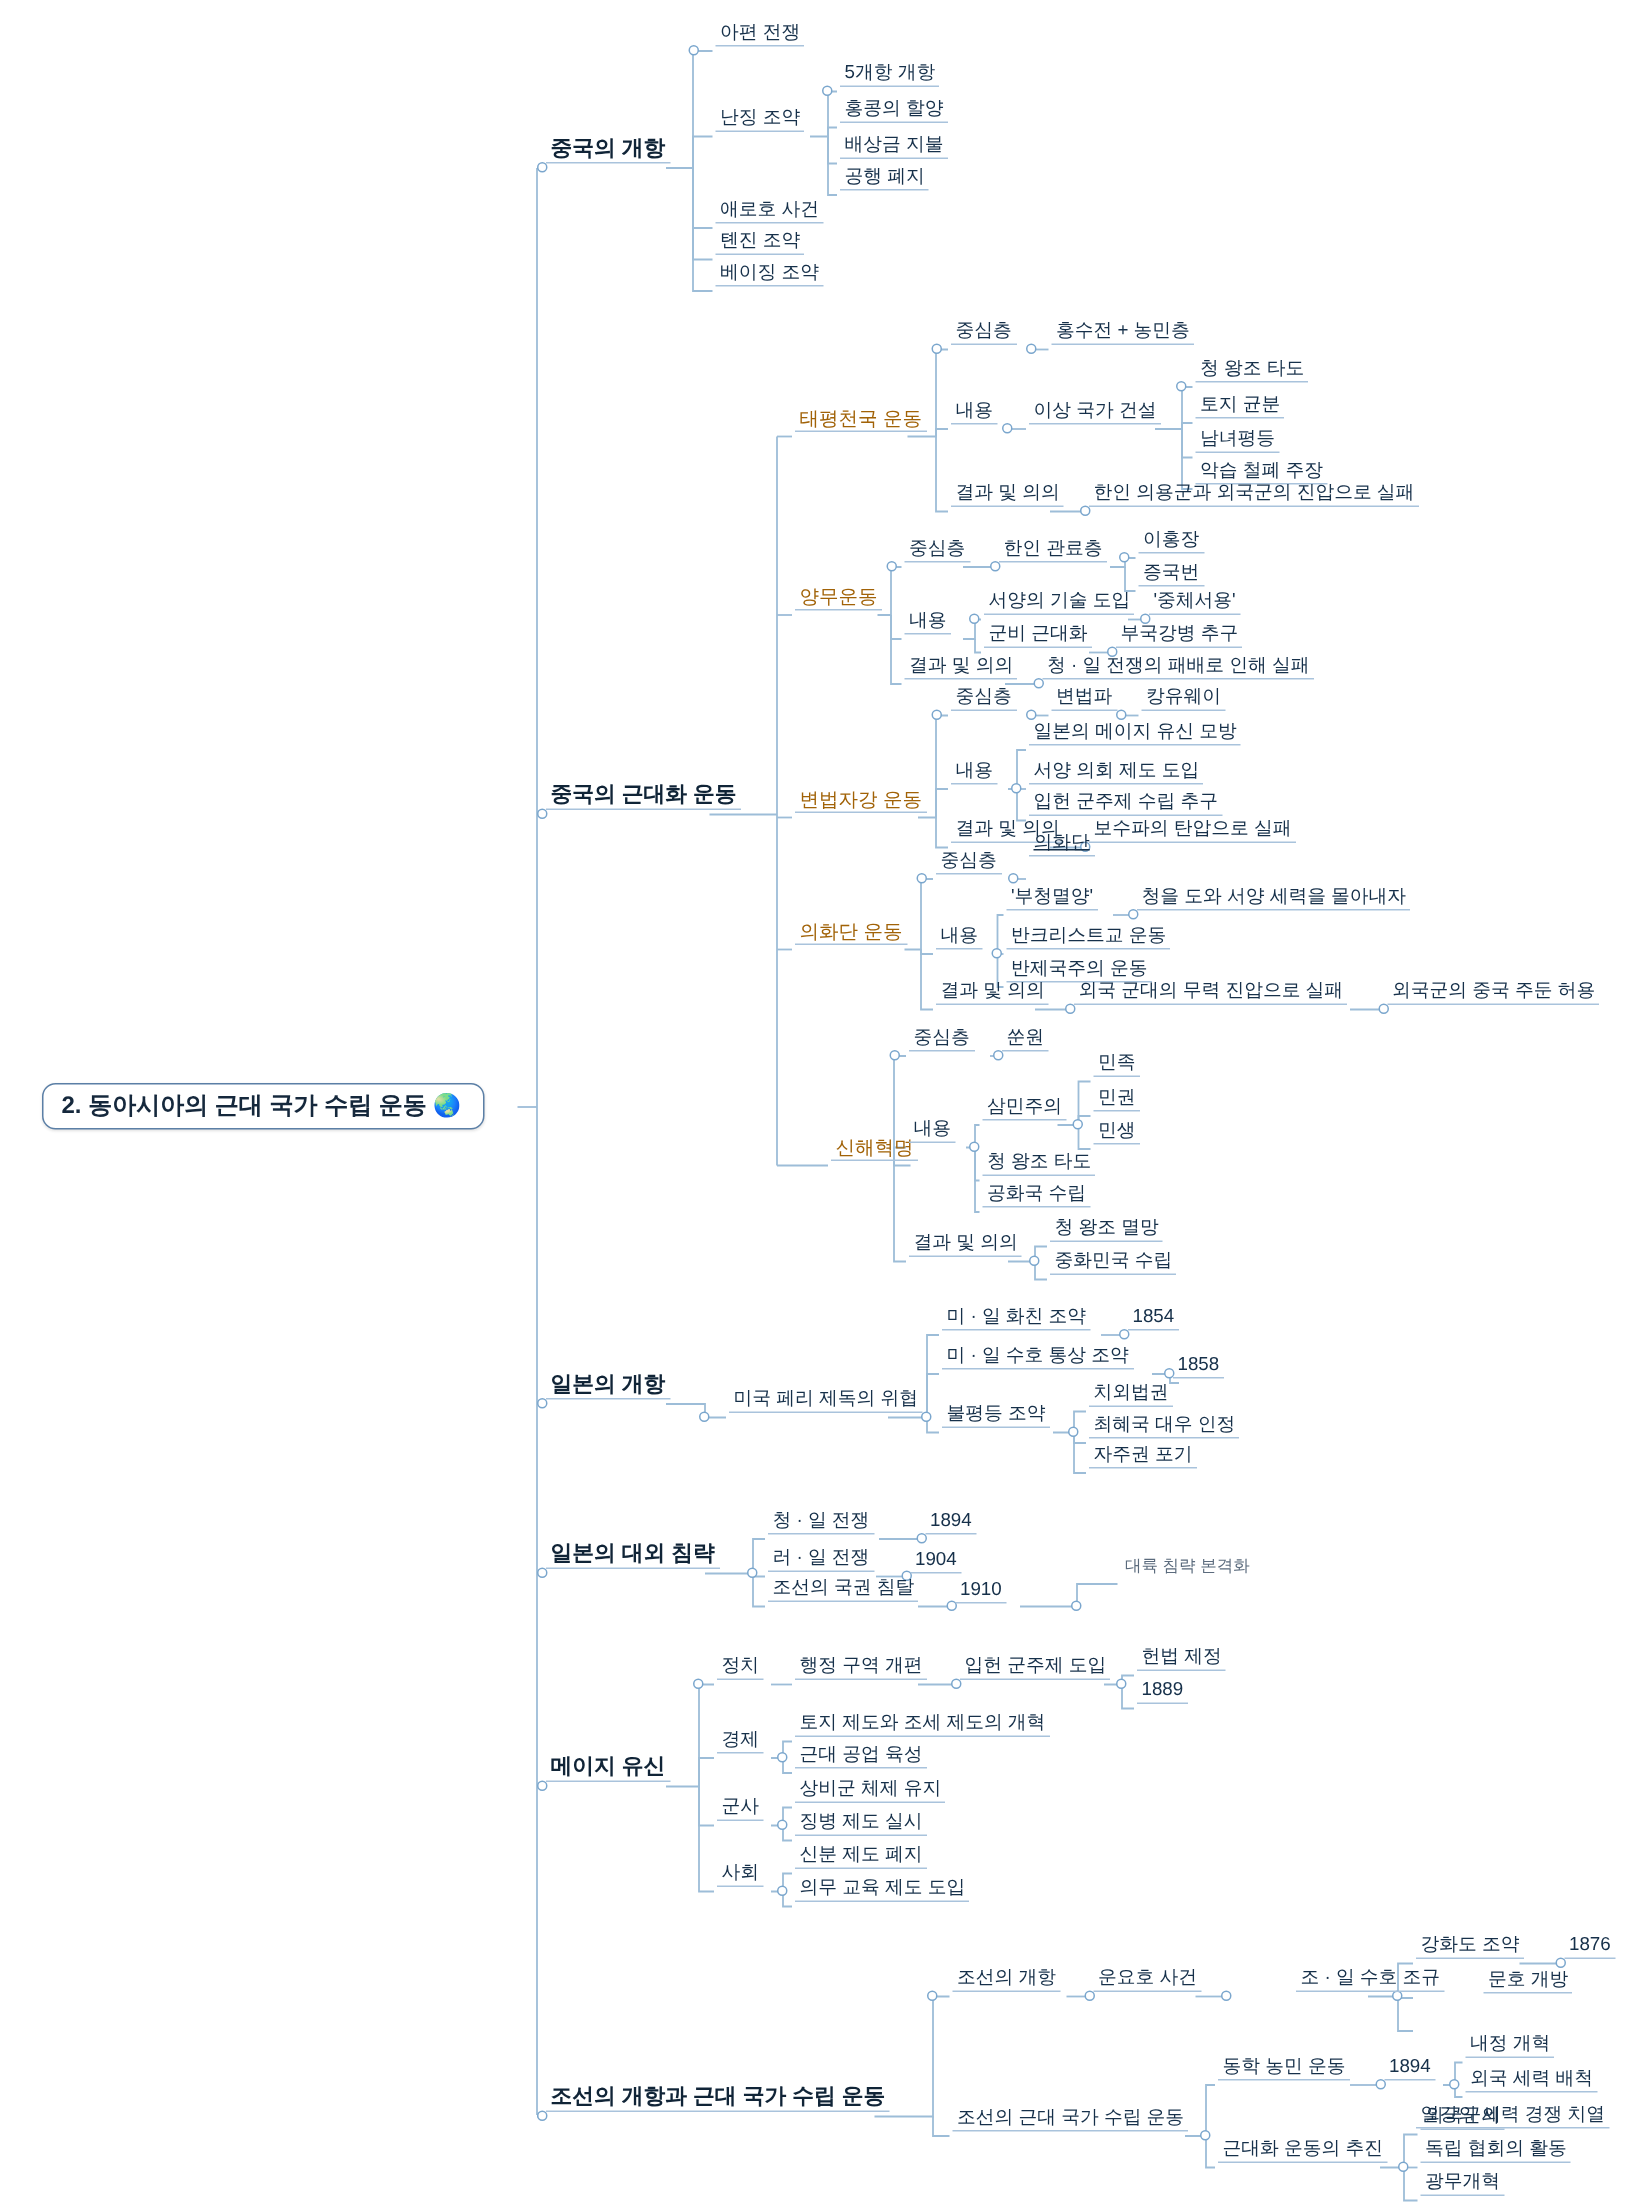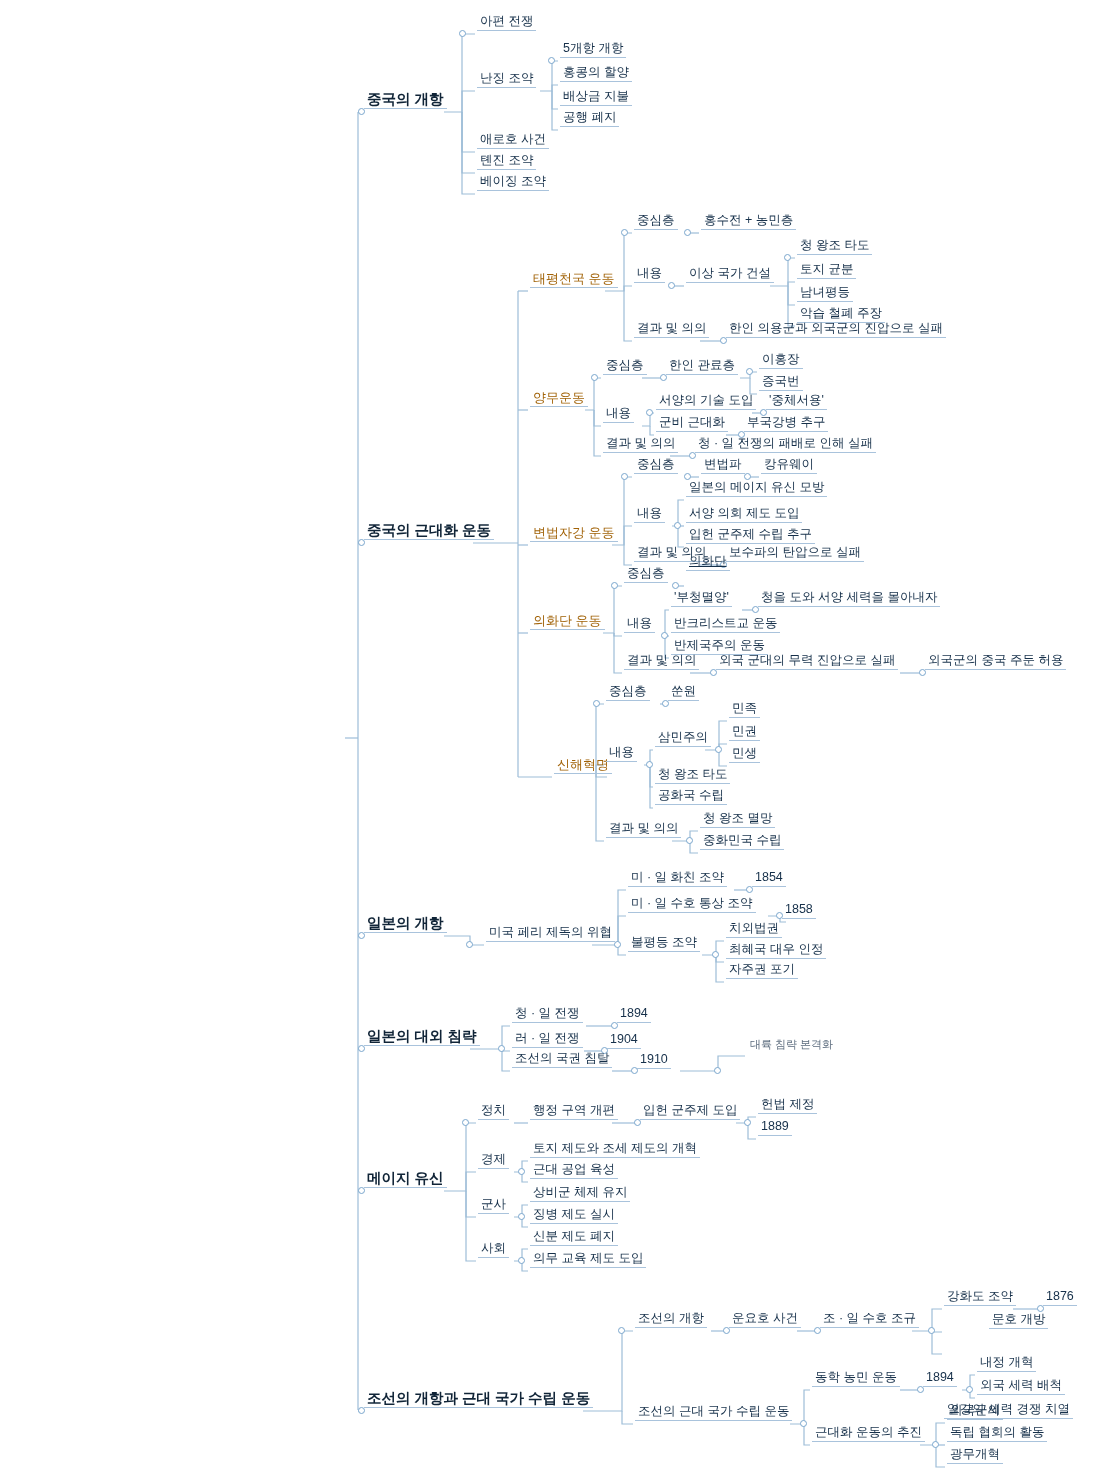--- a/index.html
+++ b/index.html
@@ -231,20 +231,24 @@
 <div class="ring" style="left:618px;top:1327px;"></div>
 <div class="ring" style="left:723px;top:1327px;"></div>
 <div class="ring" style="left:814px;top:1327px;"></div>
 <div class="ring" style="left:928px;top:1327px;"></div>
 <div class="ring" style="left:1037px;top:1305px;"></div>
 <div class="ring" style="left:800px;top:1420px;"></div>
 <div class="ring" style="left:917px;top:1386px;"></div>
 <div class="ring" style="left:966px;top:1386px;"></div>
 <div class="ring" style="left:932px;top:1441px;"></div>
 
+<div class="node lvl0" style="left:28px;top:722px;">
+  <span>2. 동아시아의 근대 국가 수립 운동</span>
+  <span class="globe">🌏</span>
+</div>
 
 <div class="node lvl1 underline" style="left:364px;top:91px;">중국의 개항</div>
 <div class="node lvl3 underline" style="left:477px;top:13px;">아편 전쟁</div>
 <div class="node lvl3 underline" style="left:477px;top:70px;">난징 조약</div>
 <div class="node lvl4 underline" style="left:560px;top:40px;">5개항 개항</div>
 <div class="node lvl4 underline" style="left:560px;top:64px;">홍콩의 할양</div>
 <div class="node lvl4 underline" style="left:560px;top:88px;">배상금 지불</div>
 <div class="node lvl4 underline" style="left:560px;top:109px;">공행 폐지</div>
 <div class="node lvl3 underline" style="left:477px;top:131px;">애로호 사건</div>
 <div class="node lvl3 underline" style="left:477px;top:152px;">톈진 조약</div>
@@ -346,21 +350,21 @@
 <div class="node lvl3 underline" style="left:478px;top:1196px;">군사</div>
 <div class="node lvl4 underline" style="left:530px;top:1184px;">상비군 체제 유지</div>
 <div class="node lvl4 underline" style="left:530px;top:1206px;">징병 제도 실시</div>
 <div class="node lvl3 underline" style="left:478px;top:1240px;">사회</div>
 <div class="node lvl4 underline" style="left:530px;top:1228px;">신분 제도 폐지</div>
 <div class="node lvl4 underline" style="left:530px;top:1250px;">의무 교육 제도 도입</div>
 
 <div class="node lvl1 underline" style="left:364px;top:1390px;">조선의 개항과 근대 국가 수립 운동</div>
 <div class="node lvl3 underline" style="left:635px;top:1310px;">조선의 개항</div>
 <div class="node lvl4 underline" style="left:729px;top:1310px;">운요호 사건</div>
-<div class="node lvl4 underline" style="left:820px;top:1310px;">조 · 일 수호 조규</div>
+<div class="node lvl4 underline" style="left:864px;top:1310px;">조 · 일 수호 조규</div>
 <div class="node lvl4 underline" style="left:944px;top:1288px;">강화도 조약</div>
 <div class="node lvl4 underline" style="left:1043px;top:1288px;">1876</div>
 <div class="node lvl4 underline" style="left:944px;top:1311px;margin-left:45px;">문호 개방</div>
 <div class="node lvl4 underline" style="left:944px;top:1401px;">열강의 세력 경쟁 치열</div>
 <div class="node lvl3 underline" style="left:635px;top:1403px;">조선의 근대 국가 수립 운동</div>
 <div class="node lvl4 underline" style="left:812px;top:1369px;">동학 농민 운동</div>
 <div class="node lvl4 underline" style="left:923px;top:1369px;">1894</div>
 <div class="node lvl4 underline" style="left:977px;top:1354px;">내정 개혁</div>
 <div class="node lvl4 underline" style="left:977px;top:1377px;">외국 세력 배척</div>
 <div class="node lvl4 underline" style="left:812px;top:1424px;">근대화 운동의 추진</div>

